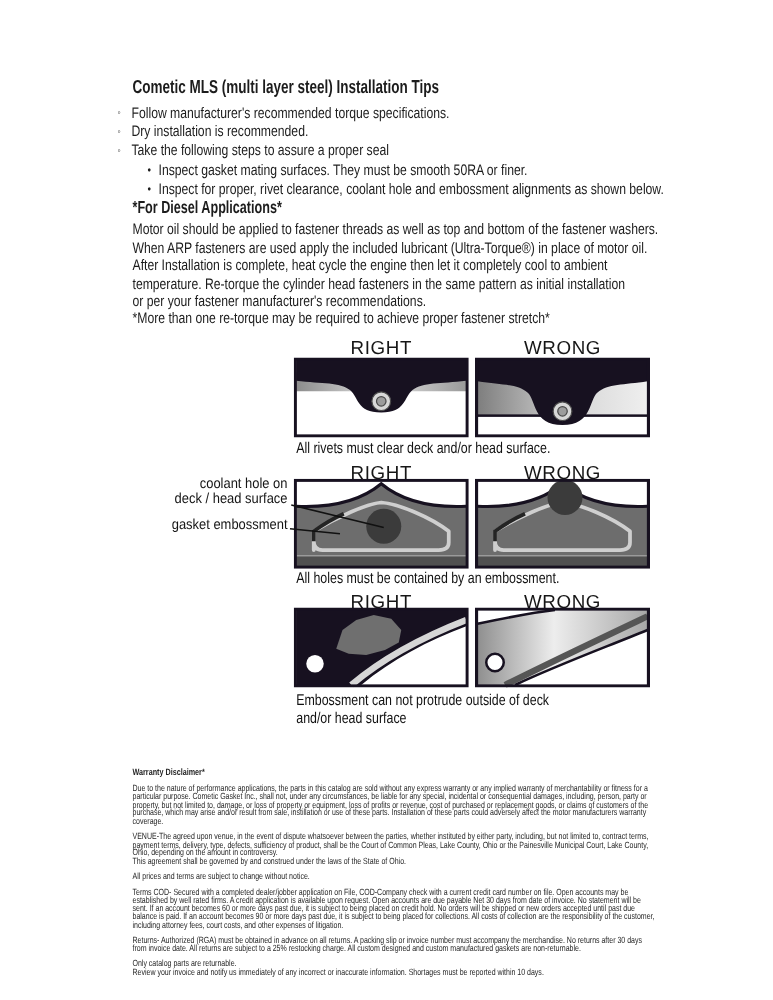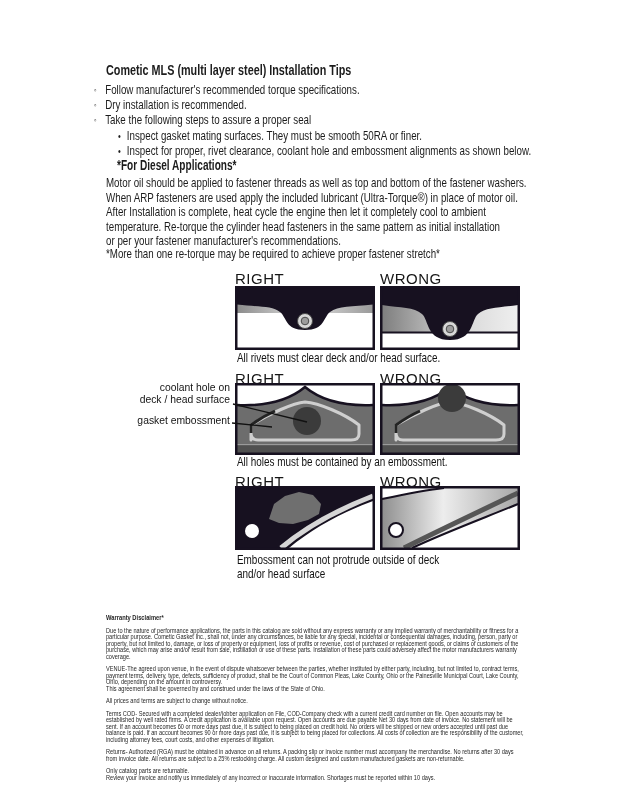--- a/index.html
+++ b/index.html
@@ -17,27 +17,27 @@
 
   .title { left:106px; top:20px; font-size:15px; font-weight:bold;
            text-decoration:underline; white-space:nowrap; }
 
   .bullets { left:94px; top:42px; width:620px; font-size:12.2px; line-height:15.2px; }
   .bline { display:flex; }
   .bm1 { width:14px; font-size:9px; line-height:15.2px; }
   .bsub { padding-left:30px; }
   .bm2 { width:11px; font-size:10px; line-height:15.2px; }
 
-  .d-head { left:117px; top:116px; font-size:14px; font-weight:bold; white-space:nowrap; }
+  .d-head { left:106px; top:116px; font-size:14px; font-weight:bold; white-space:nowrap; }
   .d-p  { left:106px; width:620px; font-size:12.2px; line-height:14.6px; white-space:pre-line; }
   .d-p1 { top:135px; }
   .d-p2 { top:164px; }
   .d-note { top:206px; }
 
-  .dg-label { width:140px; font-size:15px; letter-spacing:.5px; color:#161616; }
+  .dg-label { width:140px; text-align:center; font-size:15px; letter-spacing:.5px; color:#161616; }
   .panel { width:140px; }
   .panel svg { display:block; }
   .cap { font-size:12.4px; line-height:13.6px; white-space:pre-line; color:#121212; width:420px; }
   .ann { left:98px; width:132px; text-align:right; font-size:11.5px; line-height:12px;
          white-space:pre-line; color:#141414; }
 
   .fineprint { left:106px; top:574px; width:537px; font-size:7.2px; line-height:6.5px; color:#272727; }
   .fineprint .fp-head { font-weight:bold; font-size:7.4px; margin:0 0 6px 0; }
   .fineprint p { margin:0 0 6px 0; white-space:pre-line; }
 

